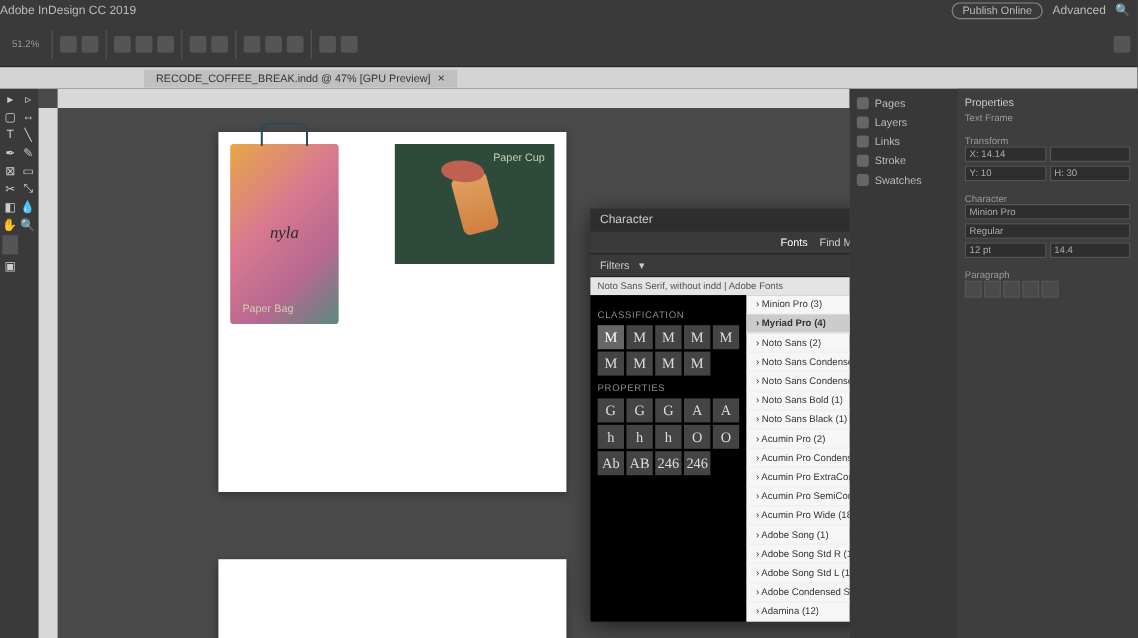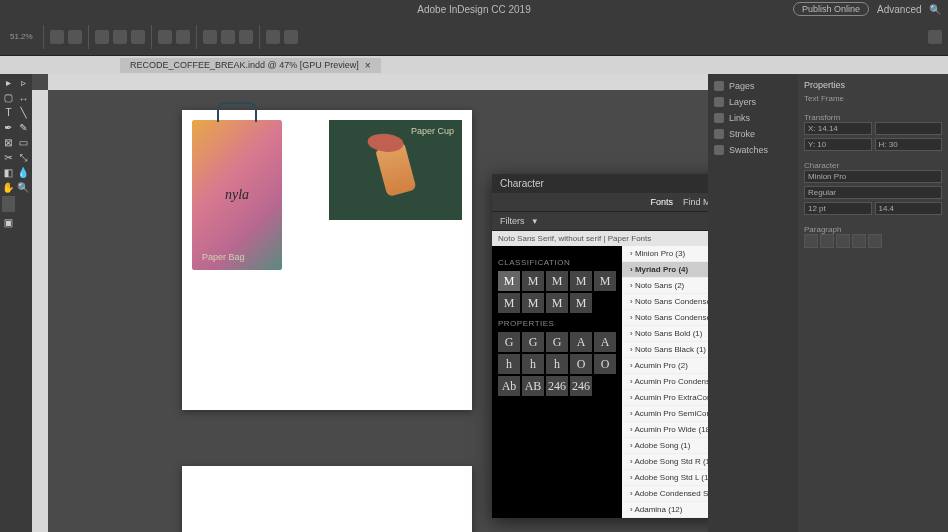--- a/index.html
+++ b/index.html
@@ -1,17 +1,17 @@
 <!DOCTYPE html>
 <html><head>
 <meta charset="utf-8">
 <style>
 * { margin: 0; padding: 0; box-sizing: border-box; font-family: -apple-system, "Segoe UI", sans-serif; }
 body { width: 948px; height: 532px; background: #4a4a4a; overflow: hidden; font-size: 10px; color: #ccc; }
-.titlebar { height: 18px; background: #3a3a3a; display: flex; align-items: center; justify-content: center; color: #bbb; font-size: 10px; position: relative; }
+.titlebar { height: 18px; background: #3a3a3a; display: flex; align-items: center; justify-content: flex-start; color: #bbb; font-size: 10px; position: relative; }
 .titlebar .right { position: absolute; right: 6px; display: flex; gap: 8px; align-items: center; }
 .pill { border: 1px solid #888; border-radius: 10px; padding: 1px 8px; font-size: 9px; }
 .controlbar { height: 38px; background: #3a3a3a; border-bottom: 1px solid #222; display: flex; align-items: center; padding: 0 6px; gap: 4px; }
 .cb-item { color: #999; font-size: 8px; padding: 2px 4px; }
 .cb-sep { width: 1px; height: 24px; background: #555; margin: 0 2px; }
 .cb-ico { width: 14px; height: 14px; background: #555; border-radius: 2px; }
 .doctab-row { height: 18px; background: #d4d4d4; display: flex; align-items: center; }
 .doctab { background: #c0c0c0; margin-left: 120px; padding: 2px 10px; font-size: 9px; color: #333; display: flex; align-items: center; gap: 6px; }
 .doctab .x { font-size: 10px; cursor: pointer; }
 .main { display: flex; height: calc(532px - 18px - 38px - 18px); }
@@ -164,21 +164,21 @@
         <span class="active">Fonts</span>
         <span>Find More</span>
       </div>
       <div class="cp-filter-row">
         <span>Filters</span>
         <span>▾</span>
         <span style="flex:1"></span>
 
       </div>
       <div class="font-head">
-        <span>Noto Sans Serif, without serif | Paper Fonts</span>
+        <span>Noto Sans Serif, without indd | Adobe Fonts</span>
 
       </div>
       <div class="cp-body">
         <div class="glyph-col">
           <div class="glyph-sec">CLASSIFICATION</div>
           <div class="glyph-grid" id="glyph-grid-1">
               <div class="glyph sel">M</div>
               <div class="glyph">M</div>
               <div class="glyph">M</div>
               <div class="glyph">M</div>

